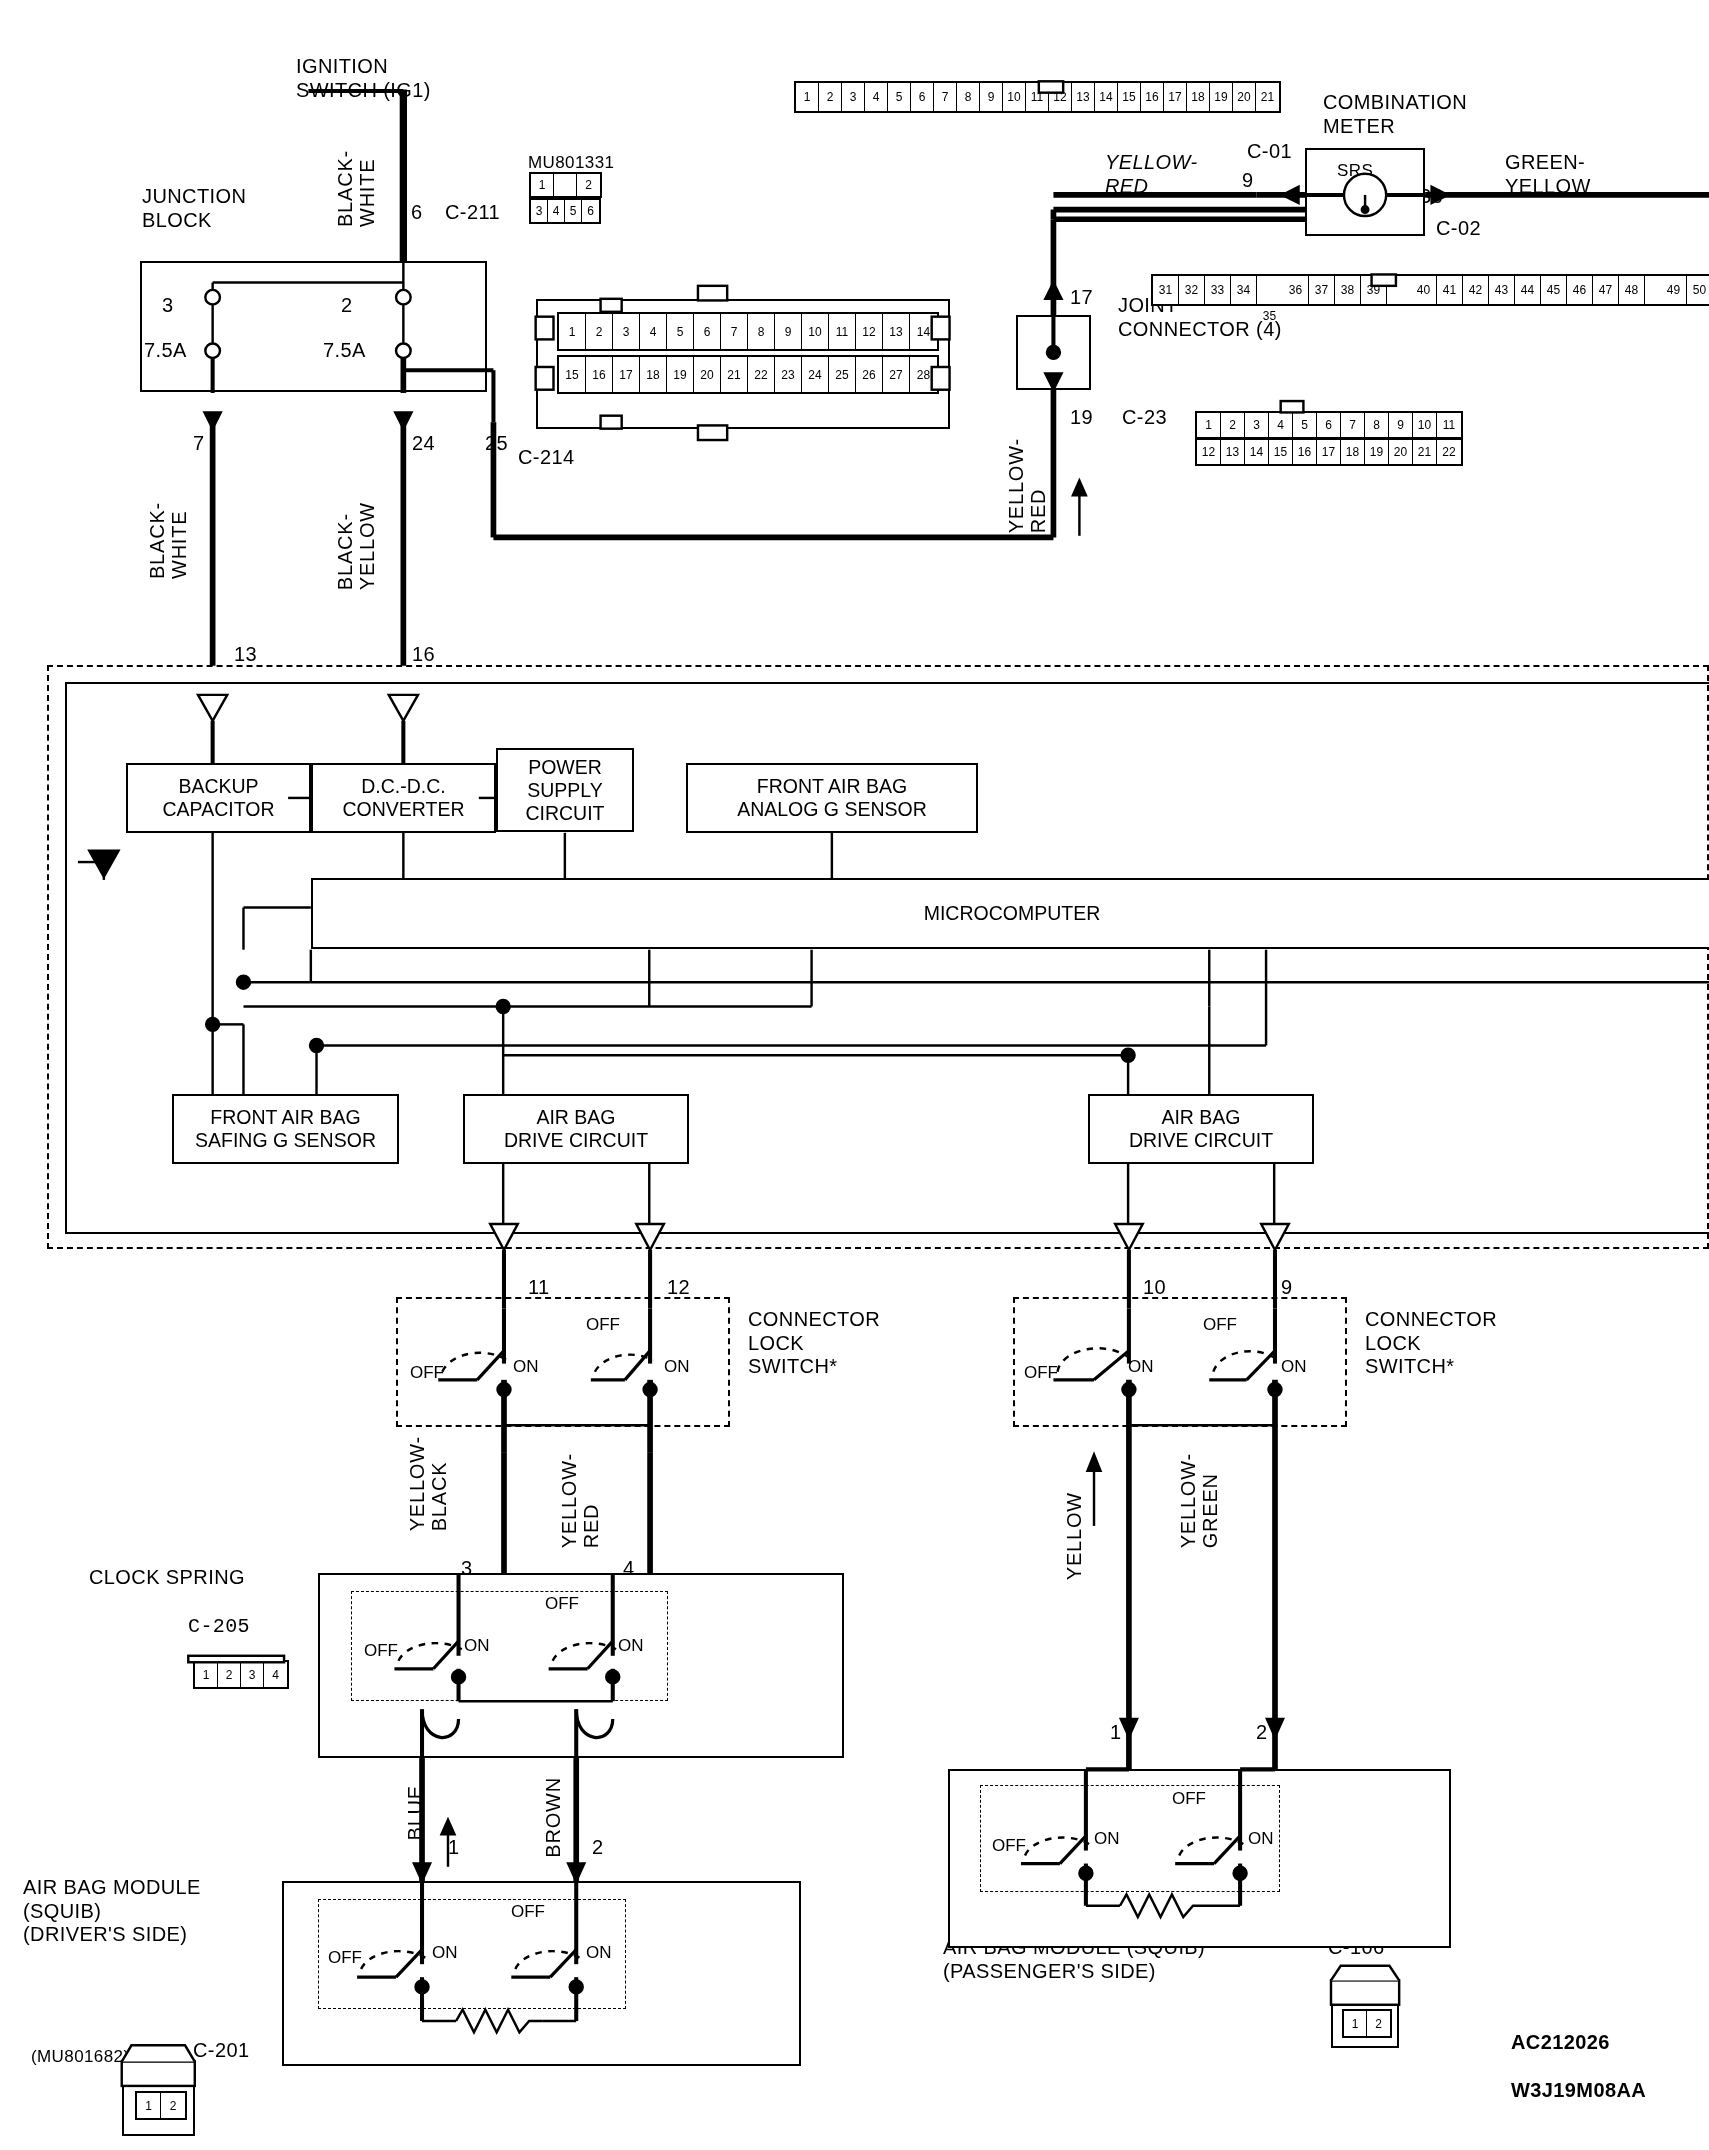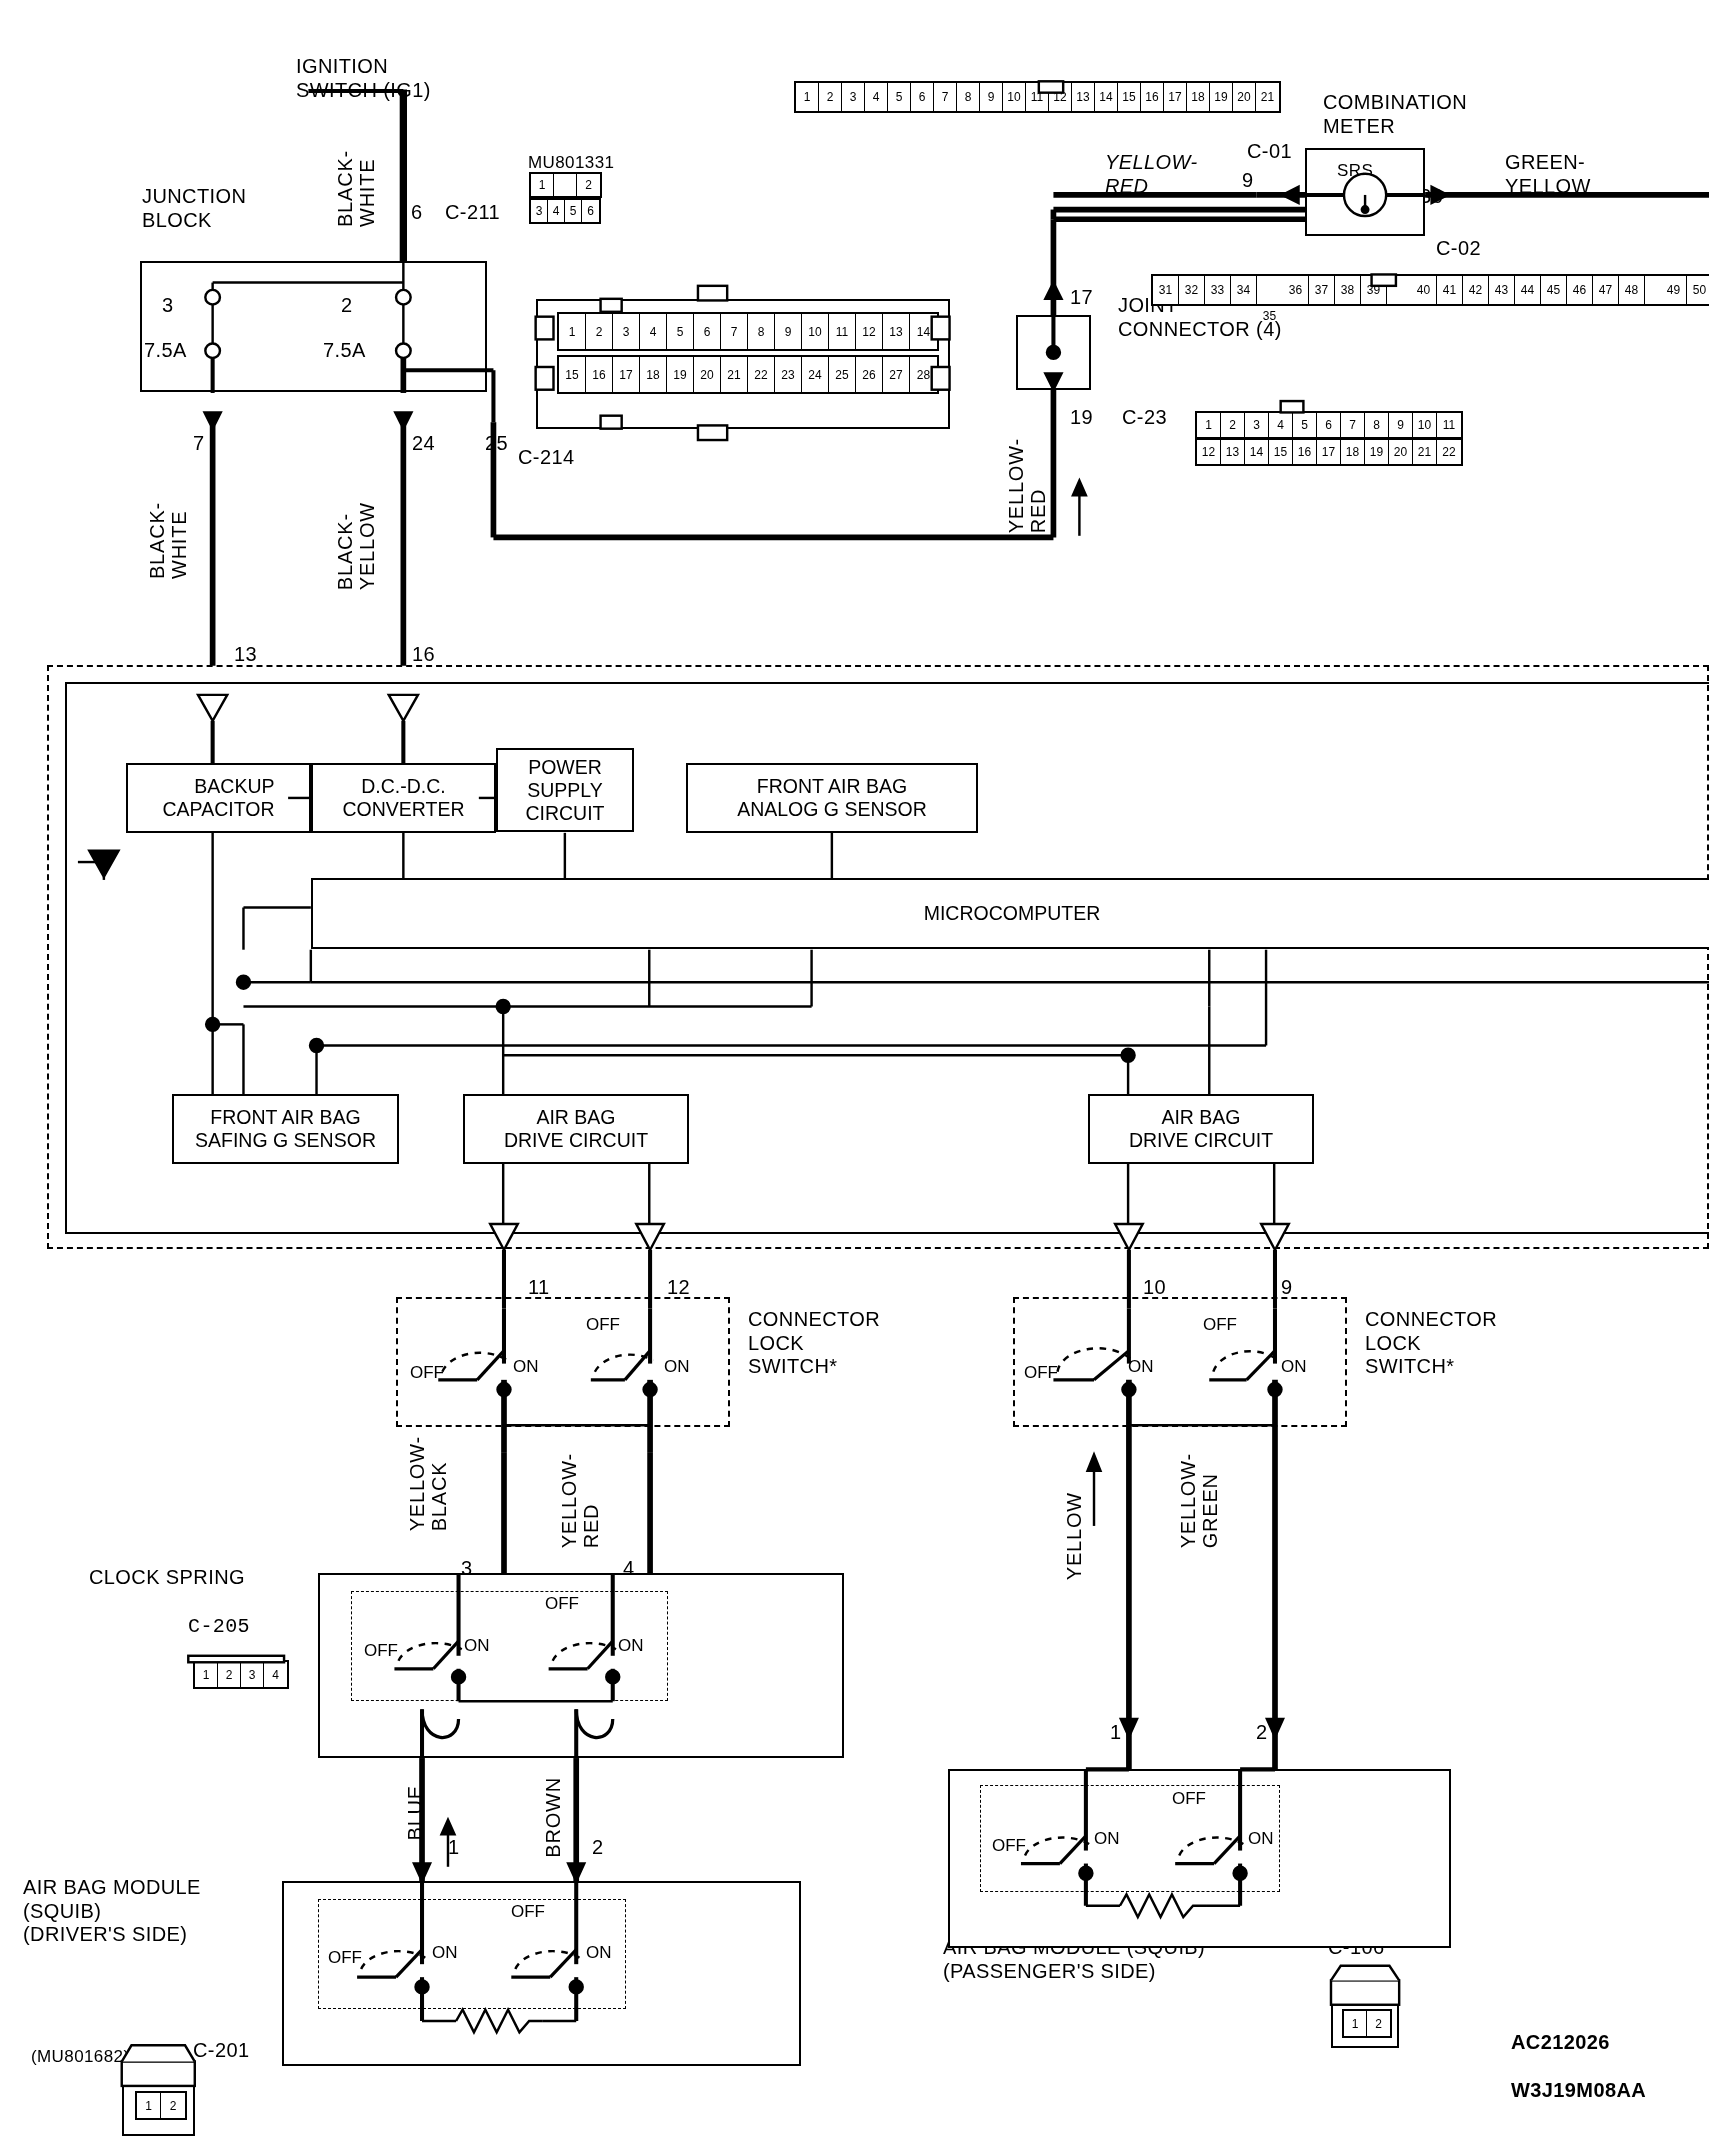--- a/index.html
+++ b/index.html
@@ -118,21 +118,21 @@
 
   <div class="lbl" style="left:1323px; top:91px;">COMBINATION
 METER</div>
   <div class="lbl" style="left:1105px; top:151px;font-style:italic;">YELLOW-
 RED</div>
   <div class="lbl" style="left:1242px; top:169px;">9</div>
   <div class="lbl" style="left:1247px; top:140px;">C-01</div>
   <div class="lbl" style="left:1420px; top:185px;">36</div>
   <div class="lbl" style="left:1505px; top:151px;">GREEN-
 YELLOW</div>
-  <div class="lbl" style="left:1436px; top:237px;">C-02</div>
+  <div class="lbl" style="left:1436px; top:217px;">C-02</div>
 
   <div class="lbl" style="left:1070px; top:286px;">17</div>
   <div class="lbl" style="left:1118px; top:294px;">JOINT
 CONNECTOR (4)</div>
   <div class="lbl" style="left:1070px; top:406px;">19</div>
   <div class="lbl" style="left:1122px; top:406px;">C-23</div>
   <div class="vert" style="left:1005px; top:438px;">YELLOW-
 RED</div>
 
   <div class="lbl" style="left:193px; top:432px;">7</div>
@@ -201,21 +201,21 @@
 
   <div class="box" style="left:140px; top:261px; width:347px; height:131px;"></div>
   <div class="lbl" style="left:162px; top:294px;">3</div>
   <div class="lbl" style="left:341px; top:294px;">2</div>
   <div class="lbl" style="left:144px; top:339px;">7.5A</div>
   <div class="lbl" style="left:323px; top:339px;">7.5A</div>
 
   <div class="dashbox" style="left:47px; top:665px; width:1662px; height:584px;"></div>
   <div class="box" style="left:65px; top:682px; width:1648px; height:552px; border-width:2.4px; background:transparent;"></div>
 
-  <div class="boxtext" style="left:126px; top:763px; width:185px; height:70px;text-align:right;">BACKUP
+  <div class="boxtext" style="left:126px; top:763px; width:185px; height:70px;">BACKUP
 CAPACITOR</div>
   <div class="boxtext" style="left:311px; top:763px; width:185px; height:70px;">D.C.-D.C.
 CONVERTER</div>
   <div class="boxtext" style="left:496px; top:748px; width:138px; height:84px;">POWER
 SUPPLY
 CIRCUIT</div>
   <div class="boxtext" style="left:686px; top:763px; width:292px; height:70px;">FRONT AIR BAG
 ANALOG G SENSOR</div>
   <div class="boxtext" style="left:311px; top:878px; width:1402px; height:71px;">MICROCOMPUTER</div>
   <div class="boxtext" style="left:172px; top:1094px; width:227px; height:70px;">FRONT AIR BAG

